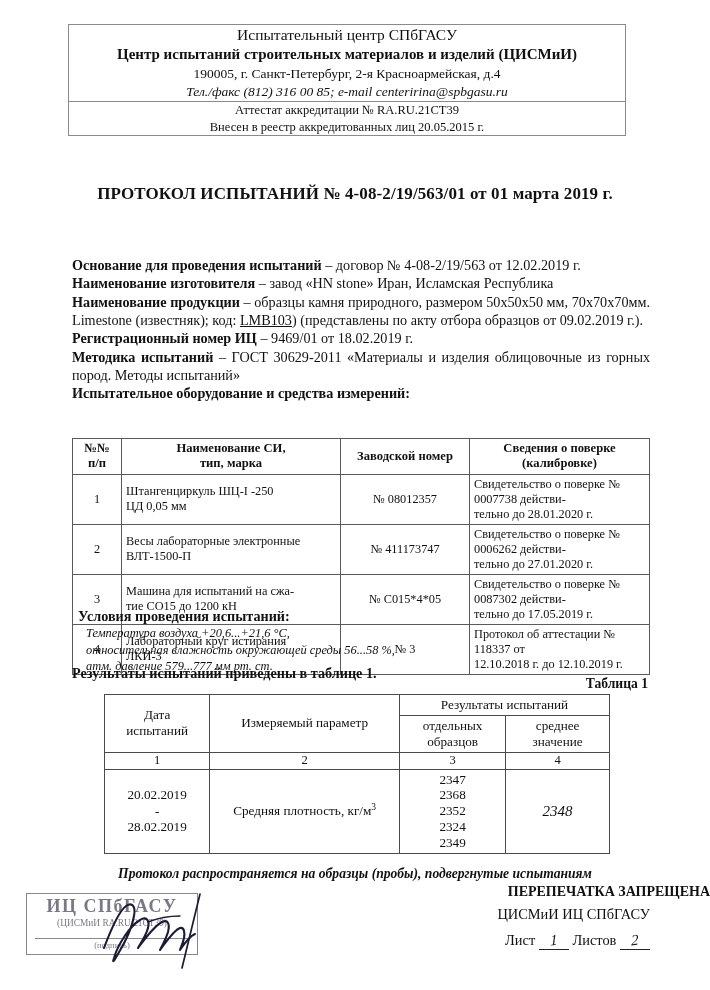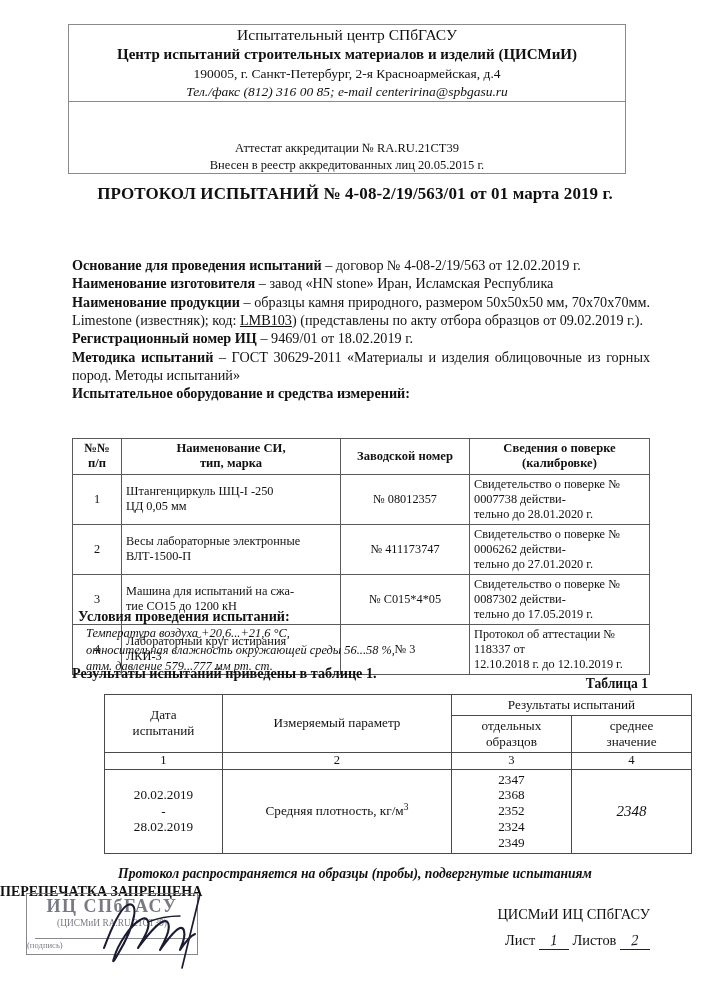--- a/index.html
+++ b/index.html
@@ -50,21 +50,20 @@
     font-size: 13.5px;
     font-style: italic;
     padding-bottom: 3px;
   }
   .header-sep {
     border-top: 1px solid #8a8a8a;
   }
   .h-attest {
     font-size: 12.5px;
     padding-top: 2px;
-    margin-top: 38px;
   }
   .h-reestr {
     font-size: 12.5px;
     padding-bottom: 3px;
   }
 
   
   .doc-title {
     position: absolute;
     left: 0;
@@ -159,21 +158,21 @@
     position: absolute;
     right: 62px;
     top: 676px;
     font-size: 13.6px;
     font-weight: bold;
   }
   .results-table {
     position: absolute;
     left: 104px;
     top: 694px;
-    width: 588px;
+    width: 506px;
     border-collapse: collapse;
     font-size: 13.2px;
   }
   .results-table td, .results-table th {
     border: 1px solid #4a4a4a;
     padding: 2px 4px;
     text-align: center;
     vertical-align: middle;
     line-height: 1.2;
     font-weight: normal;
@@ -211,21 +210,21 @@
     text-align: center;
     font-size: 13.6px;
     font-weight: bold;
     font-style: italic;
   }
   .footer-note2 {
     position: absolute;
     left: 0;
     top: 884px;
     width: 710px;
-    text-align: left;
+    text-align: right;
     font-size: 14px;
     font-weight: bold;
   }
   .sign-org {
     position: absolute;
     right: 60px;
     top: 906px;
     font-size: 14.4px;
   }
   .sheet-line {
@@ -278,21 +277,21 @@
     color: #5c5c6b;
   }
   .stamp-rule {
     position: absolute;
     left: 8px; right: 8px; top: 44px;
     border-top: 1px solid #6d6d7a;
   }
   .stamp-l3 {
     position: absolute;
     left: 0; top: 46px; width: 100%;
-    text-align: left;
+    text-align: center;
     font-size: 8.6px;
     color: #5c5c6b;
   }
   .signature {
     position: absolute;
     left: 96px;
     top: 892px;
     width: 130px;
     height: 78px;
     pointer-events: none;

